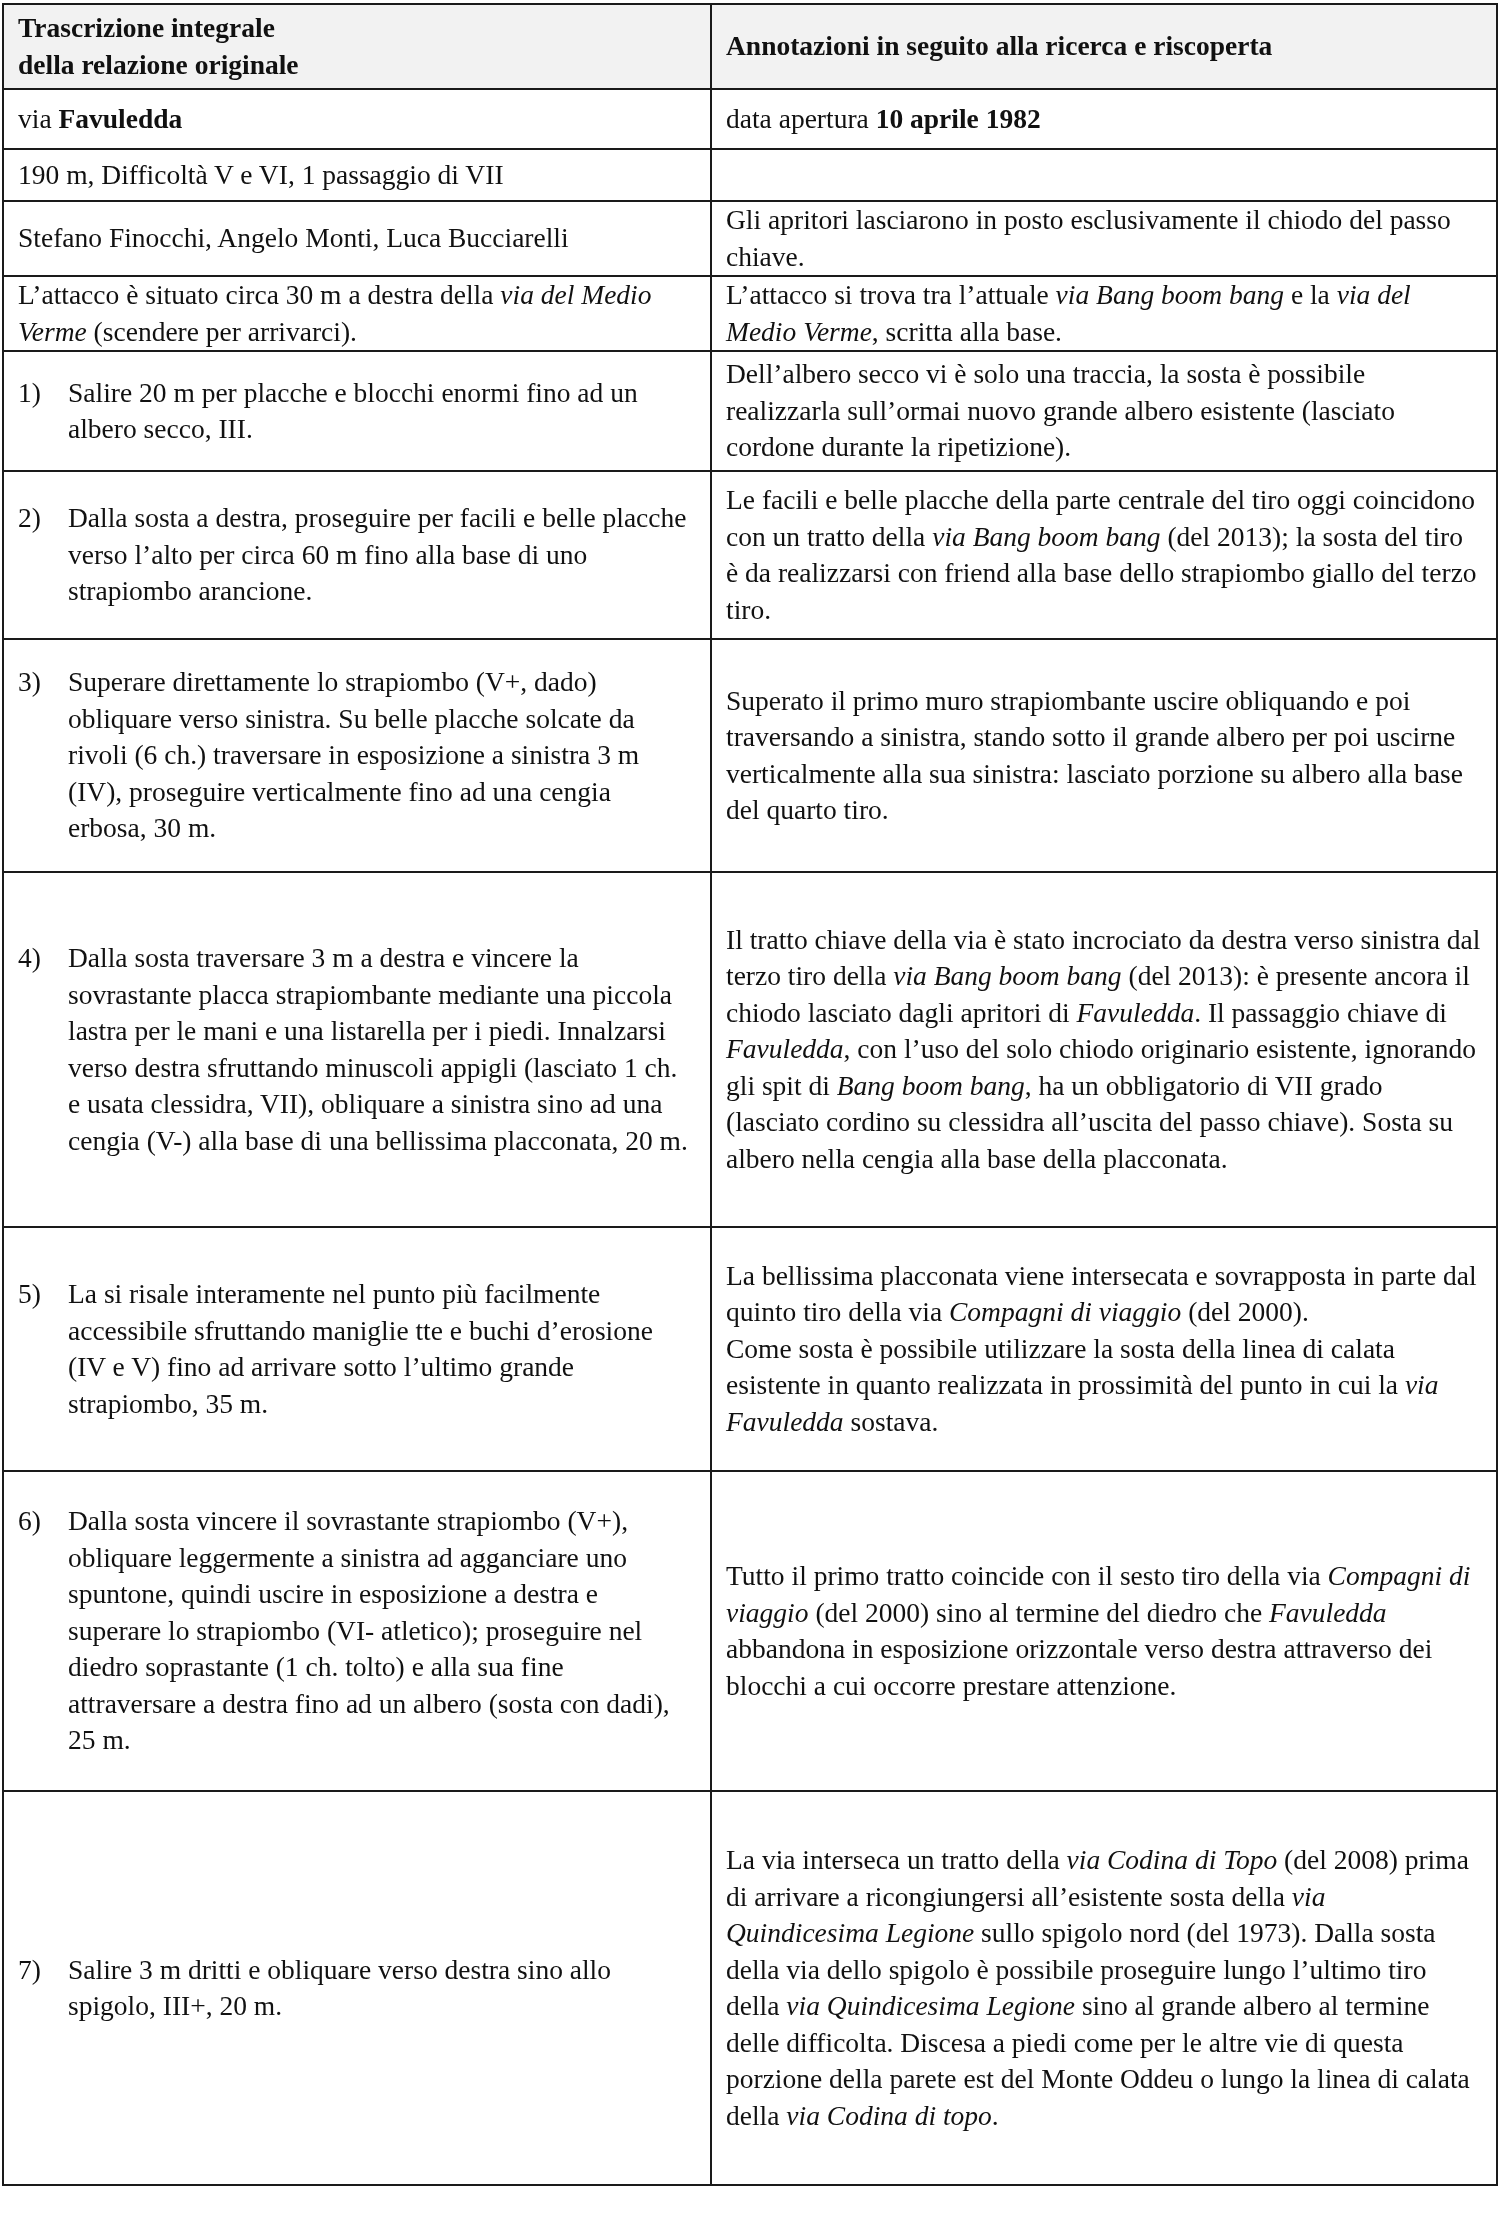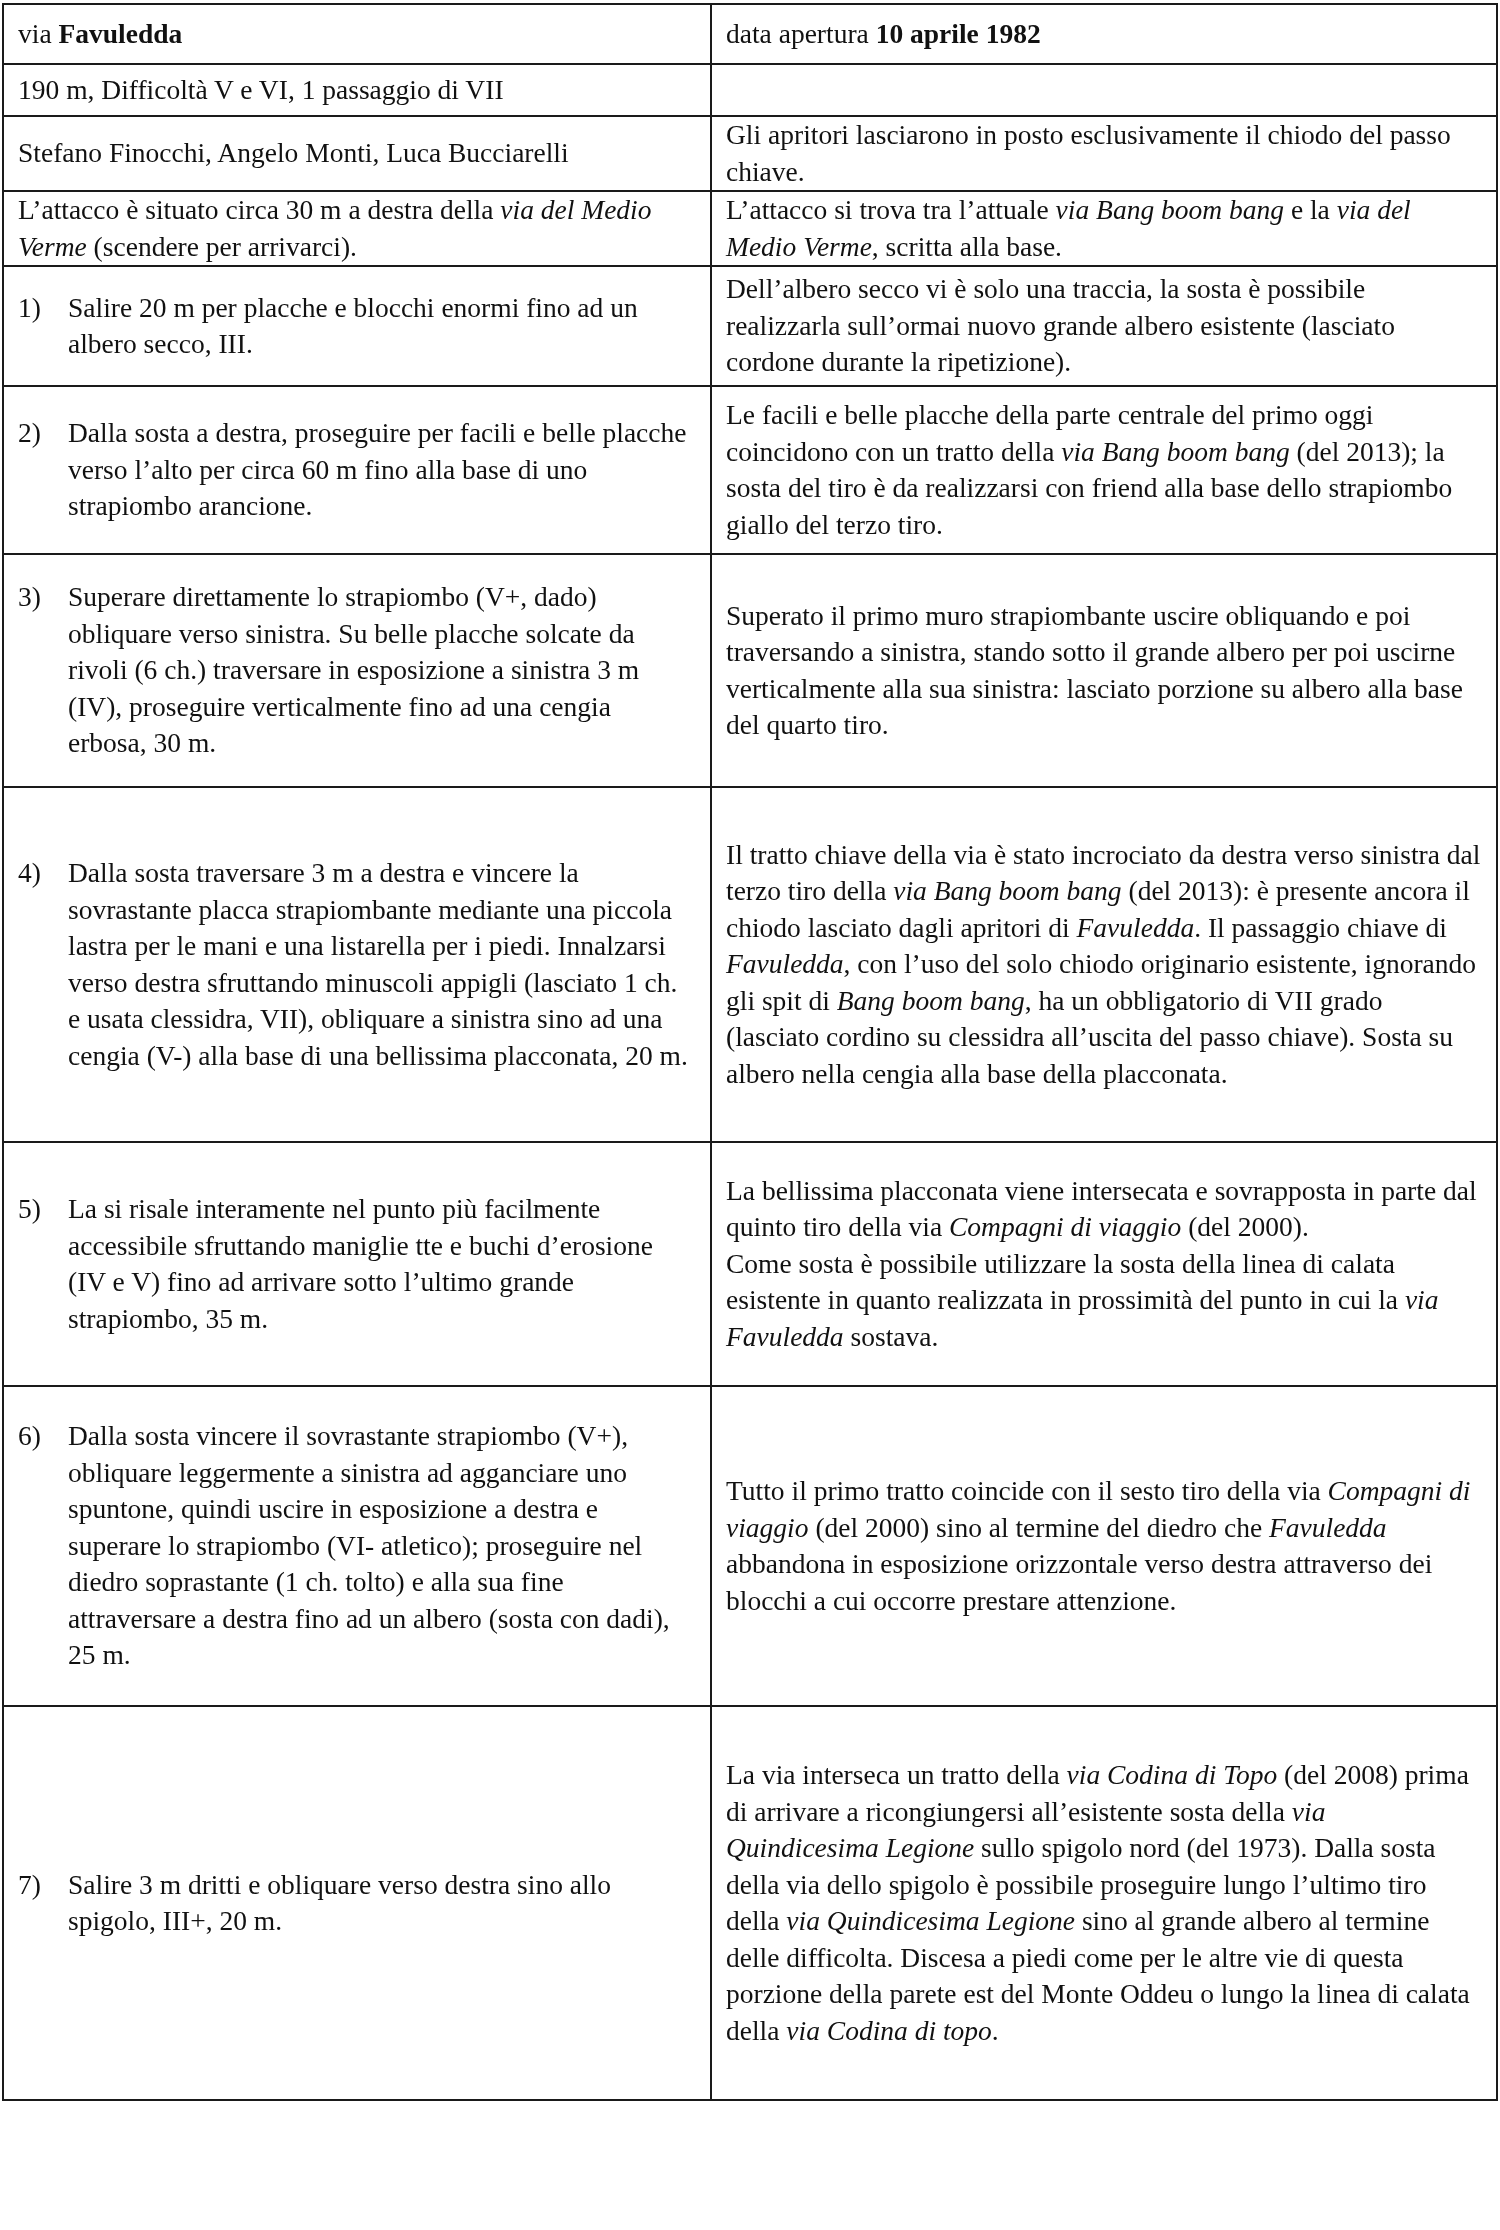--- a/index.html
+++ b/index.html
@@ -42,20 +42,27 @@
 </style>
 </head>
 <body>
 
 <table class="doc-table">
   <colgroup>
       <col class="c1">
       <col class="c2">
     </colgroup>
   <tbody>
+      <tr class="h-head">
+    <th>
+      <span>Trascrizione integrale</span><br>
+      <span>della relazione originale</span>
+    </th>
+    <th>Annotazioni in seguito alla ricerca e riscoperta</th>
+  </tr>
   <tr class="h-r1">
     <td>
       <span>via </span><b>Favuledda</b>
     </td>
     <td>
       <span>data apertura </span><b>10 aprile 1982</b>
     </td>
   </tr>
   <tr class="h-r2">
     <td>190 m, Difficoltà V e VI, 1 passaggio di VII</td>
@@ -78,21 +85,21 @@
         </td>
     <td><span>Dell’albero secco vi è solo una traccia, la sosta è possibile realizzarla sull’ormai nuovo grande albero esistente (lasciato cordone durante la ripetizione).</span></td>
   </tr>
   <tr class="h-p2">
     <td>
           <div class="pitch">
             <span class="num">2)</span>
             <span class="txt">Dalla sosta a destra, proseguire per facili e belle placche verso l’alto per circa 60 m fino alla base di uno strapiombo arancione.</span>
           </div>
         </td>
-    <td><span>Le facili e belle placche della parte centrale del primo oggi coincidono con un tratto della </span><i>via Bang boom bang</i><span> (del 2013); la sosta del tiro è da realizzarsi con friend alla base dello strapiombo giallo del terzo tiro.</span></td>
+    <td><span>Le facili e belle placche della parte centrale del tiro oggi coincidono con un tratto della </span><i>via Bang boom bang</i><span> (del 2013); la sosta del tiro è da realizzarsi con friend alla base dello strapiombo giallo del terzo tiro.</span></td>
   </tr>
   <tr class="h-p3">
     <td>
           <div class="pitch">
             <span class="num">3)</span>
             <span class="txt">Superare direttamente lo strapiombo (V+, dado) obliquare verso sinistra. Su belle placche solcate da rivoli (6 ch.) traversare in esposizione a sinistra 3 m (IV), proseguire verticalmente fino ad una cengia erbosa, 30 m.</span>
           </div>
         </td>
     <td><span>Superato il primo muro strapiombante uscire obliquando e poi traversando a sinistra, standо sotto il grande albero per poi uscirne verticalmente alla sua sinistra: lasciato porzione su albero alla base del quarto tiro.</span></td>
   </tr>

